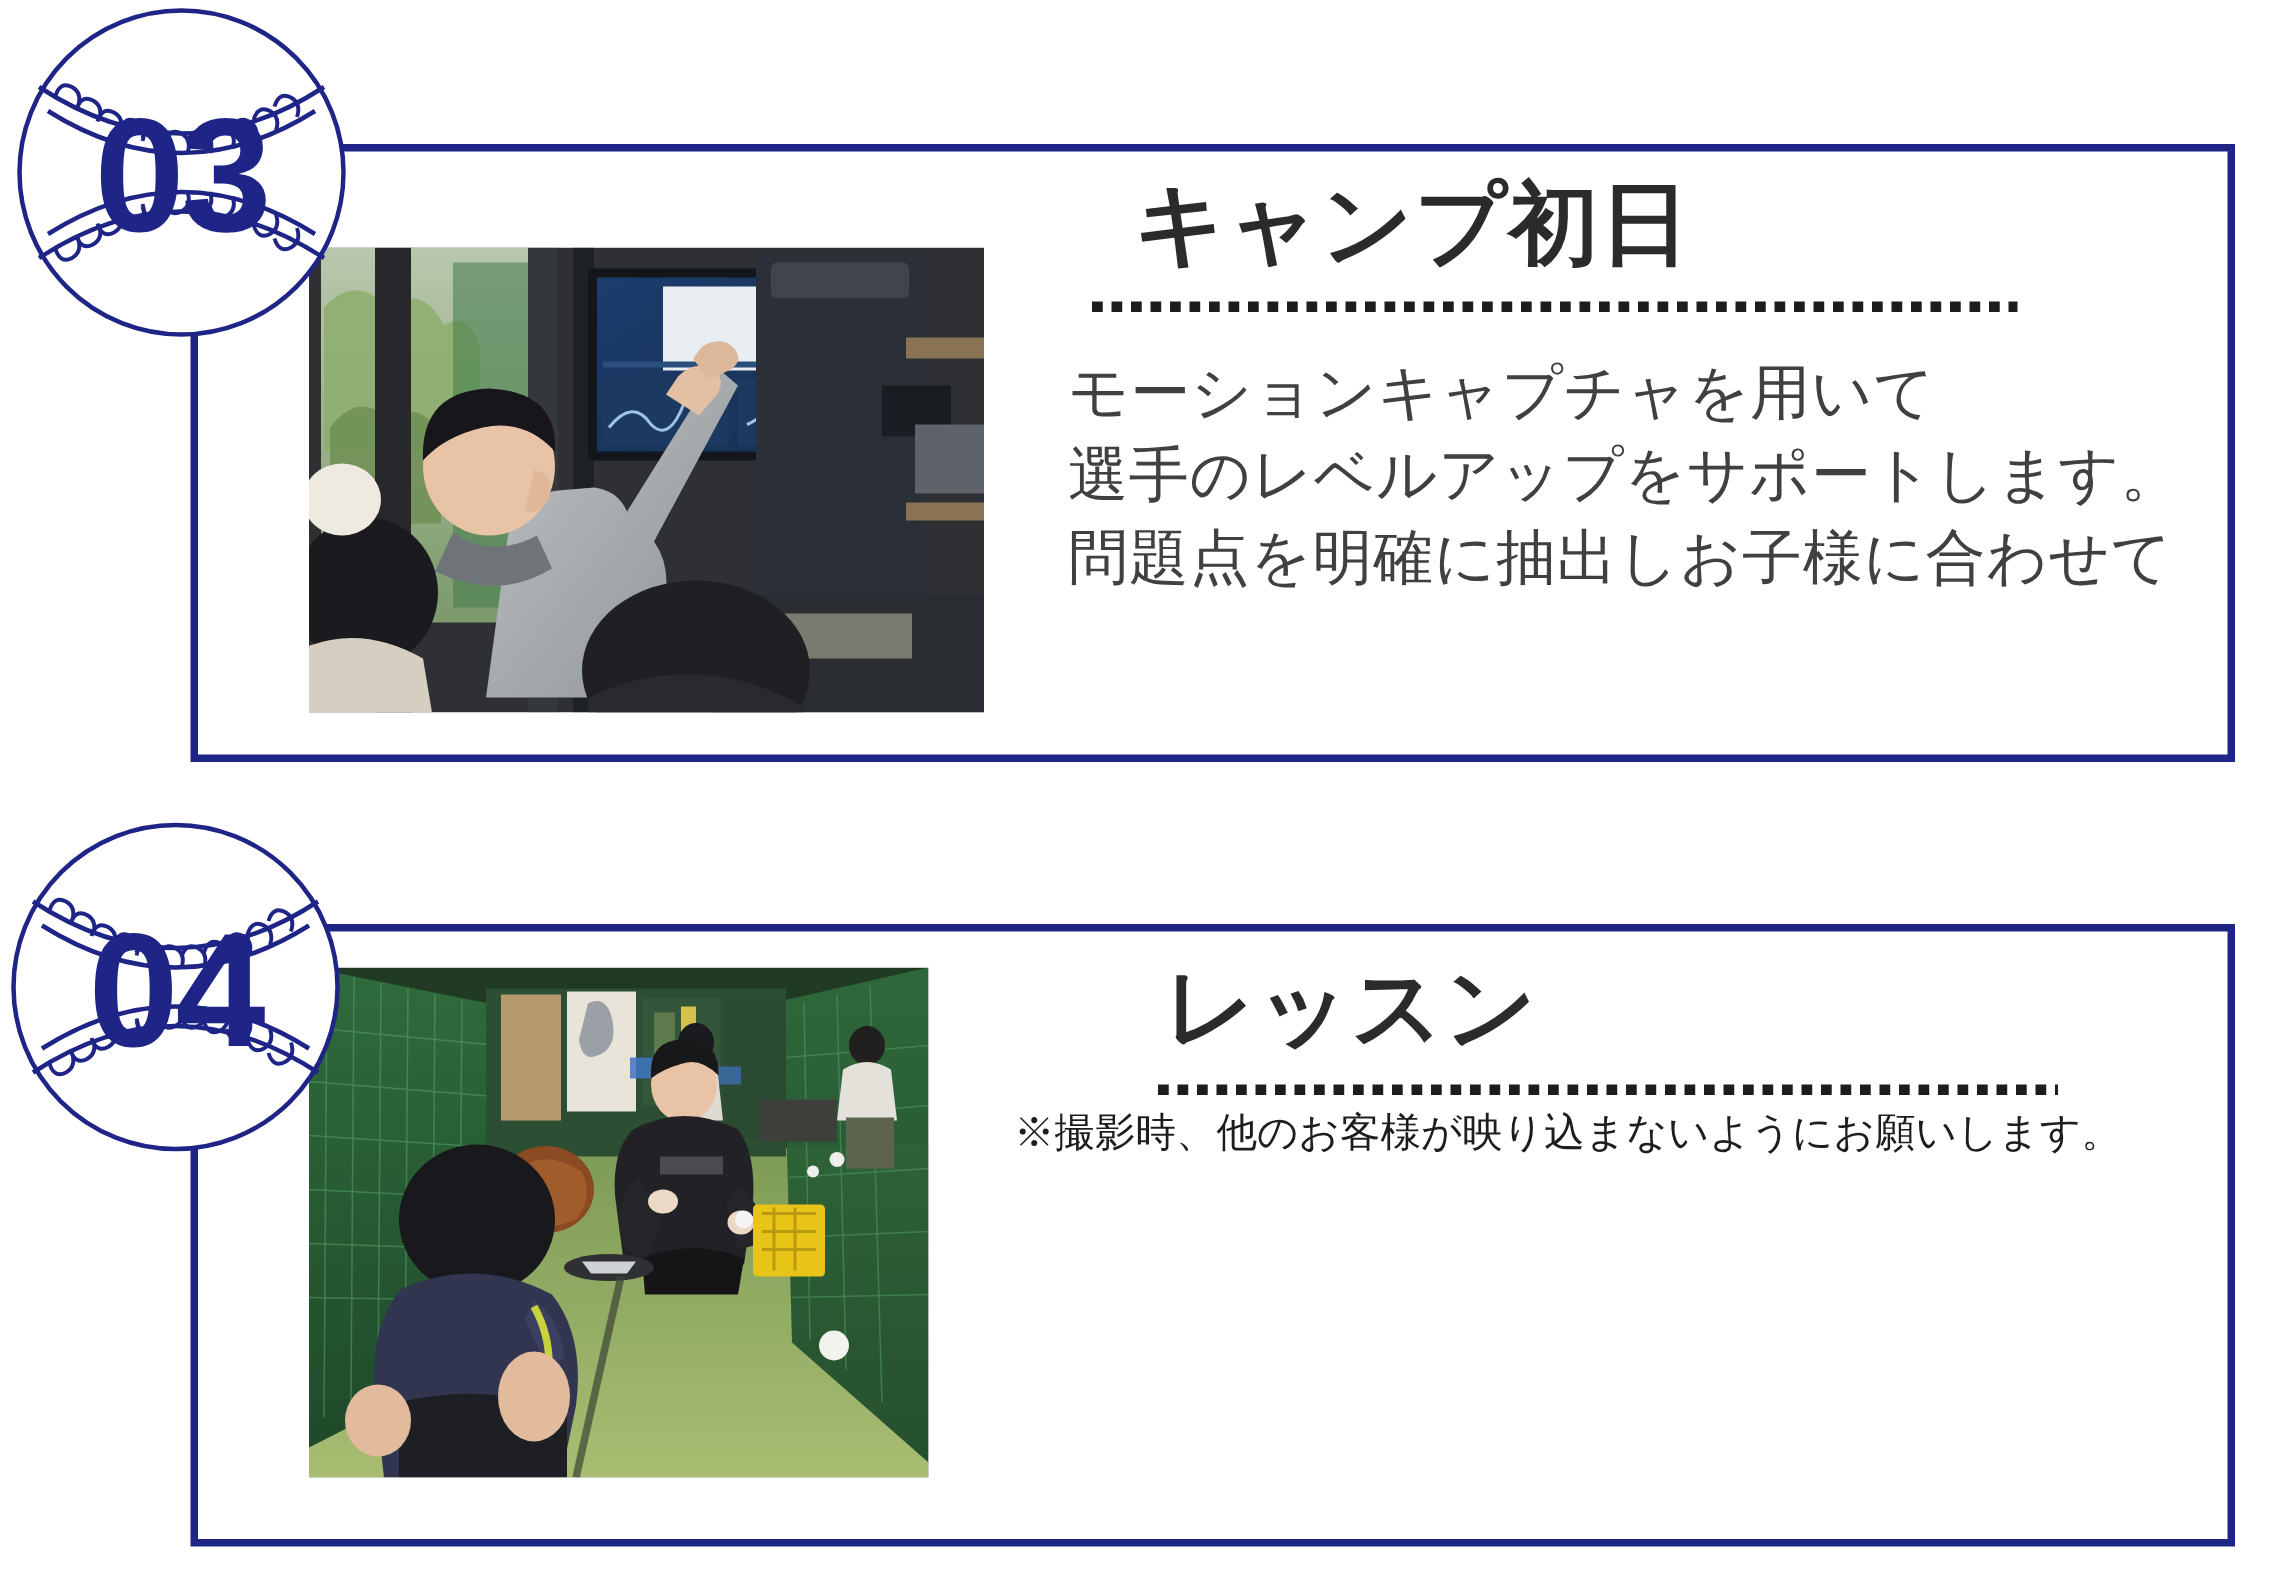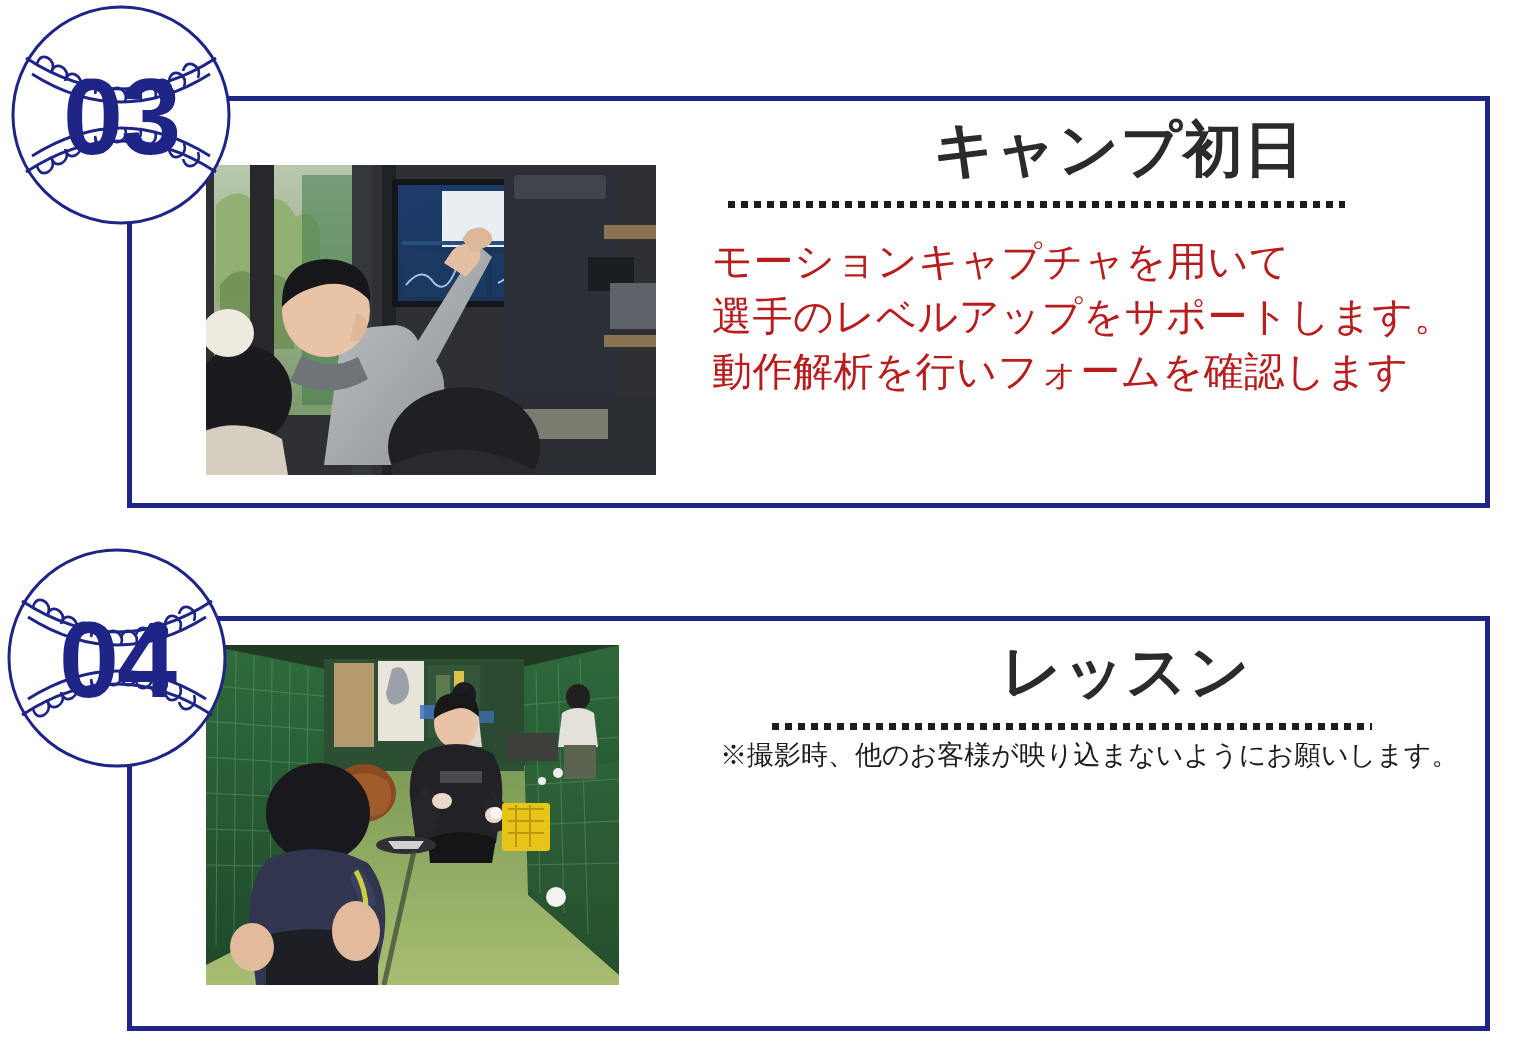--- a/index.html
+++ b/index.html
@@ -47,55 +47,53 @@
   #text-1 { left: 712px; top: 118px; width: 770px; }
   #text-2 { left: 676px; top: 640px; width: 800px; }
 
   .card-title {
     color: #2b2b2b;
     font-weight: 700;
     font-size: 60px;
     line-height: 1.05;
     letter-spacing: 1px;
     white-space: nowrap;
-    text-align: center;
   }
   #title-1 { padding-left: 44px; }
   #title-2 { padding-left: 100px; }
 
   .dotted-rule {
     height: 7px;
     margin-top: 20px;
     background-image: linear-gradient(to right, #1d1d1d 0 7px, rgba(0,0,0,0) 7px 13px);
     background-size: 13px 7px;
     background-repeat: repeat-x;
   }
   #rule-1 { width: 617px; margin-left: 16px; }
   #rule-2 { width: 600px; margin-left: 96px; }
 
   .body-text {
-    color: #b91c1c;
+    color: #404040;
     font-family: "Liberation Serif", "DejaVu Serif", serif;
     font-size: 40px;
     line-height: 1.38;
     letter-spacing: 0.5px;
     white-space: nowrap;
   }
   #body-1 { margin-top: 26px; }
   #body-2 { margin-top: 38px; }
   .body-text .line { display: block; }
 
   .note {
     color: #1d1d1d;
     font-family: "Liberation Serif", "DejaVu Serif", serif;
     font-size: 27px;
     line-height: 1.3;
     margin-top: 8px;
     white-space: nowrap;
-    margin-left: 44px;
   }
 
   
   .badge {
     position: absolute;
     width: 226px;
     height: 226px;
   }
   #badge-1 { left: 8px;  top: 2px; }
   #badge-2 { left: 4px;  top: 545px; }
@@ -180,21 +178,21 @@
       <ellipse cx="22" cy="168" rx="26" ry="24" fill="#efeae0"></ellipse>
     </svg>
   </div>
 
   <div class="textcol" id="text-1">
     <div class="card-title" id="title-1">キャンプ初日</div>
     <div class="dotted-rule" id="rule-1"></div>
     <div class="body-text" id="body-1">
       <span class="line">モーションキャプチャを用いて</span>
       <span class="line">選手のレベルアップをサポートします。</span>
-      <span class="line">動作解析を行いフォームを確認します</span>
+      <span class="line">問題点を明確に抽出しお子様に合わせて</span>
     </div>
   </div>
 
   <div class="badge" id="badge-1">
     <svg viewBox="0 0 226 226" aria-hidden="true">
       <circle cx="113" cy="113" r="108" fill="#ffffff" stroke="#1e2587" stroke-width="3"></circle>
 
       <path d="M18 56 q95 62 190 0" fill="none" stroke="#1e2587" stroke-width="3"></path>
       <path d="M24 72 q89 56 178 0" fill="none" stroke="#1e2587" stroke-width="3"></path>
       <g stroke="#1e2587" stroke-width="2.6" fill="none">

